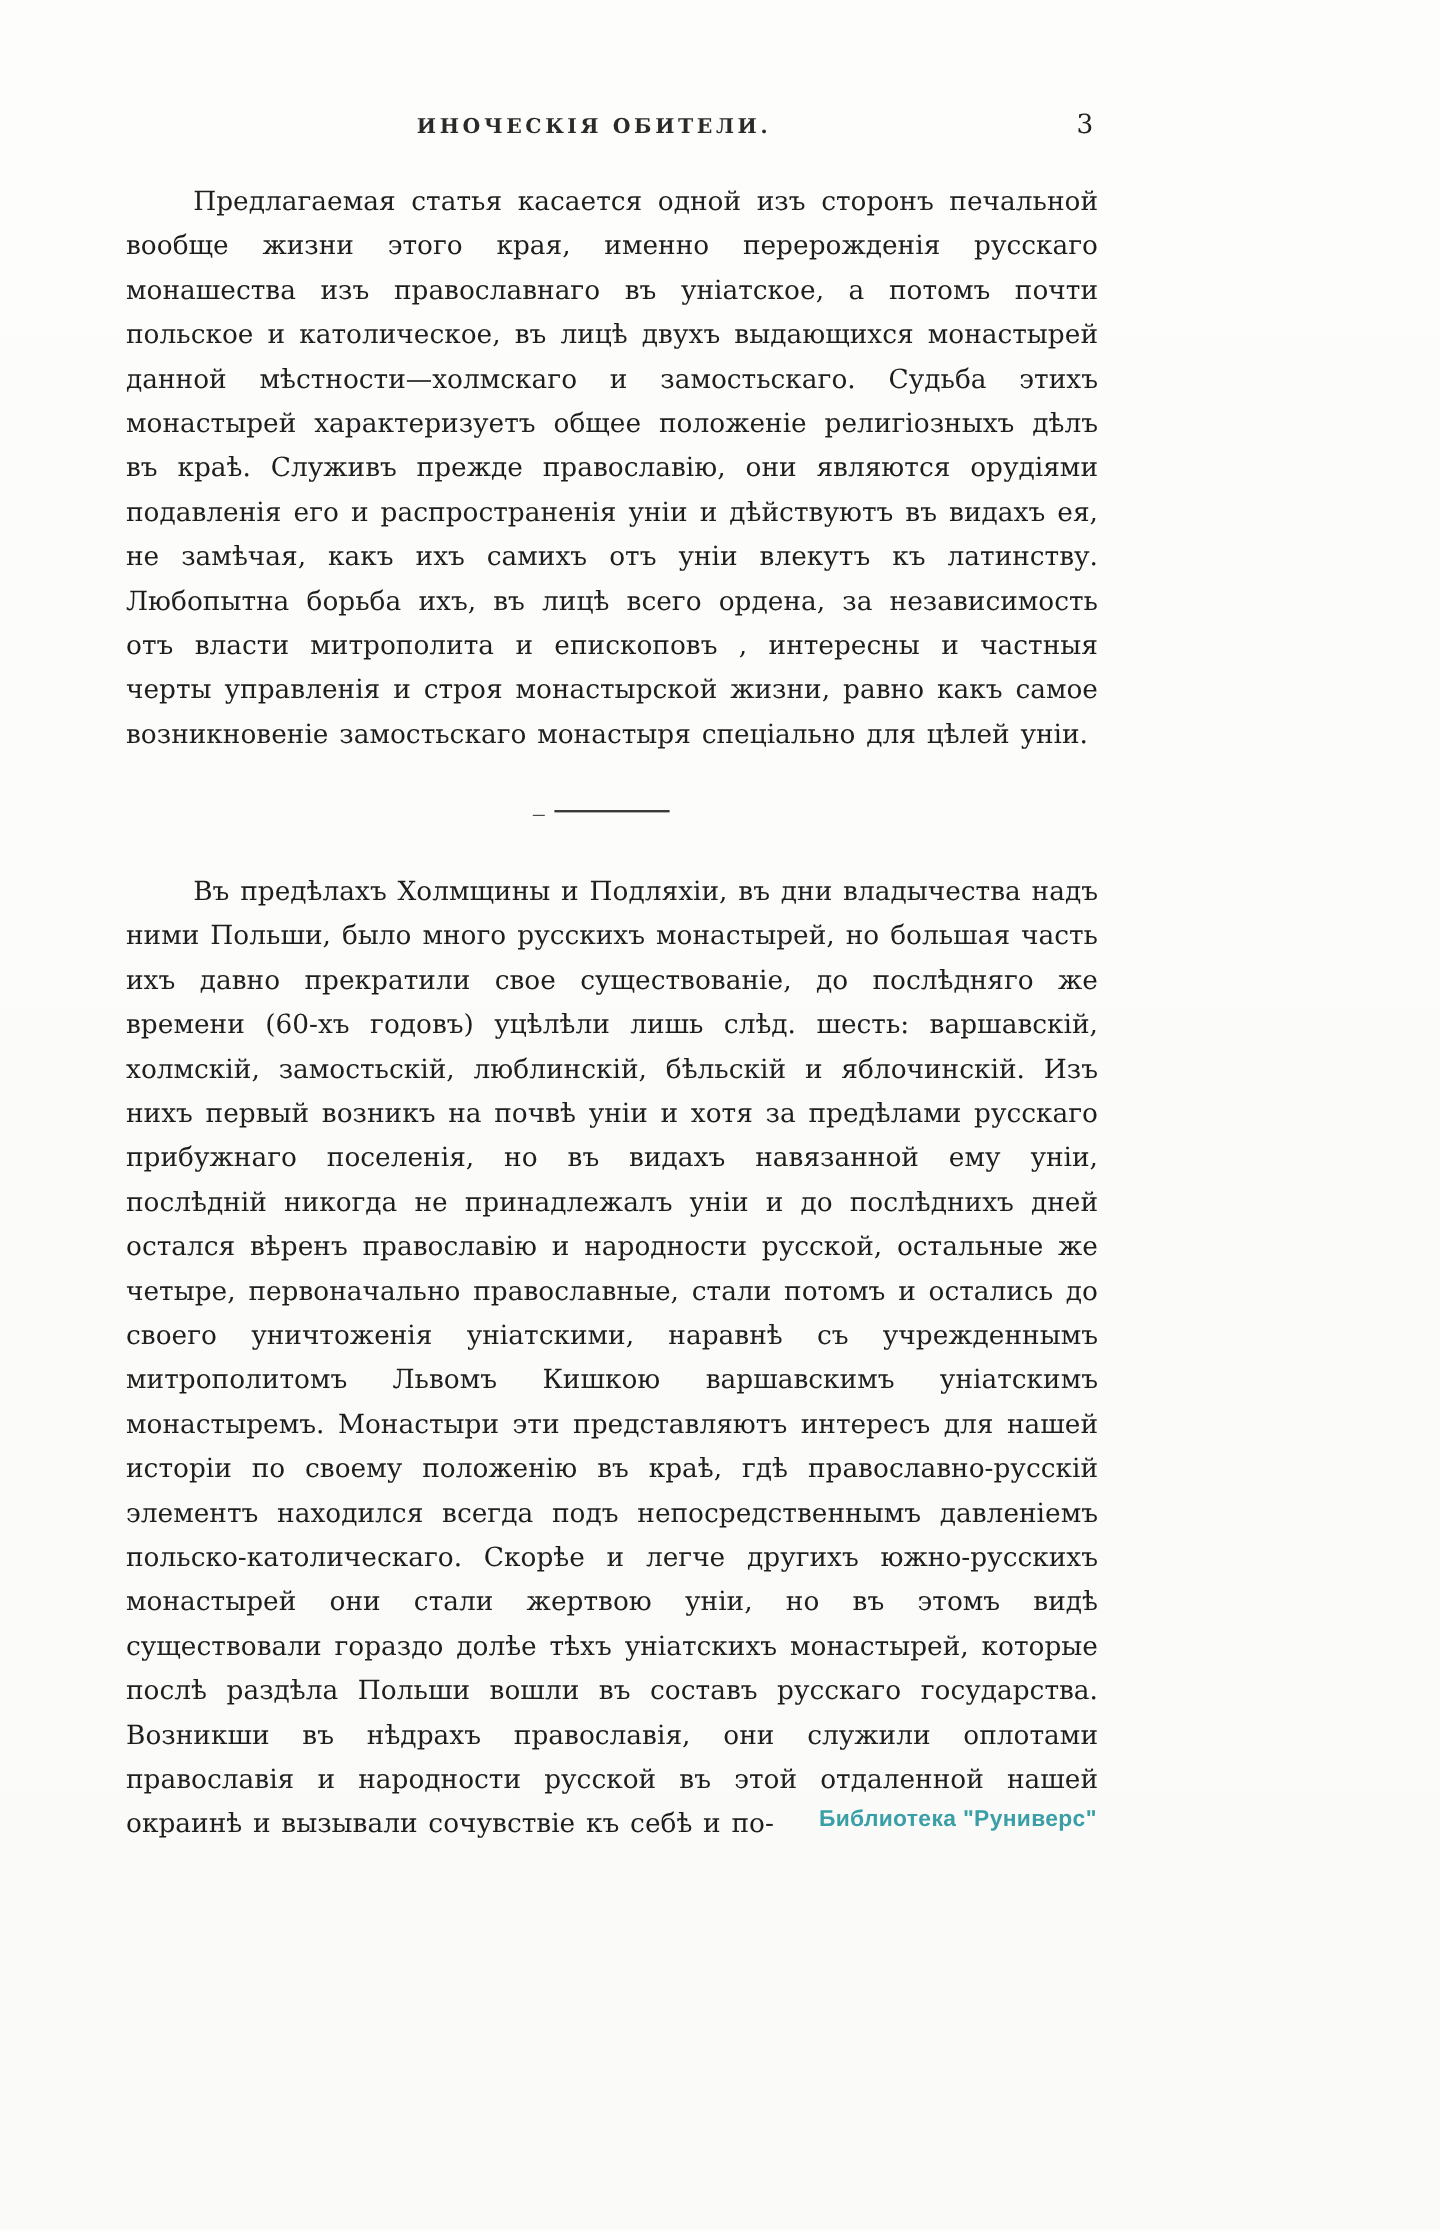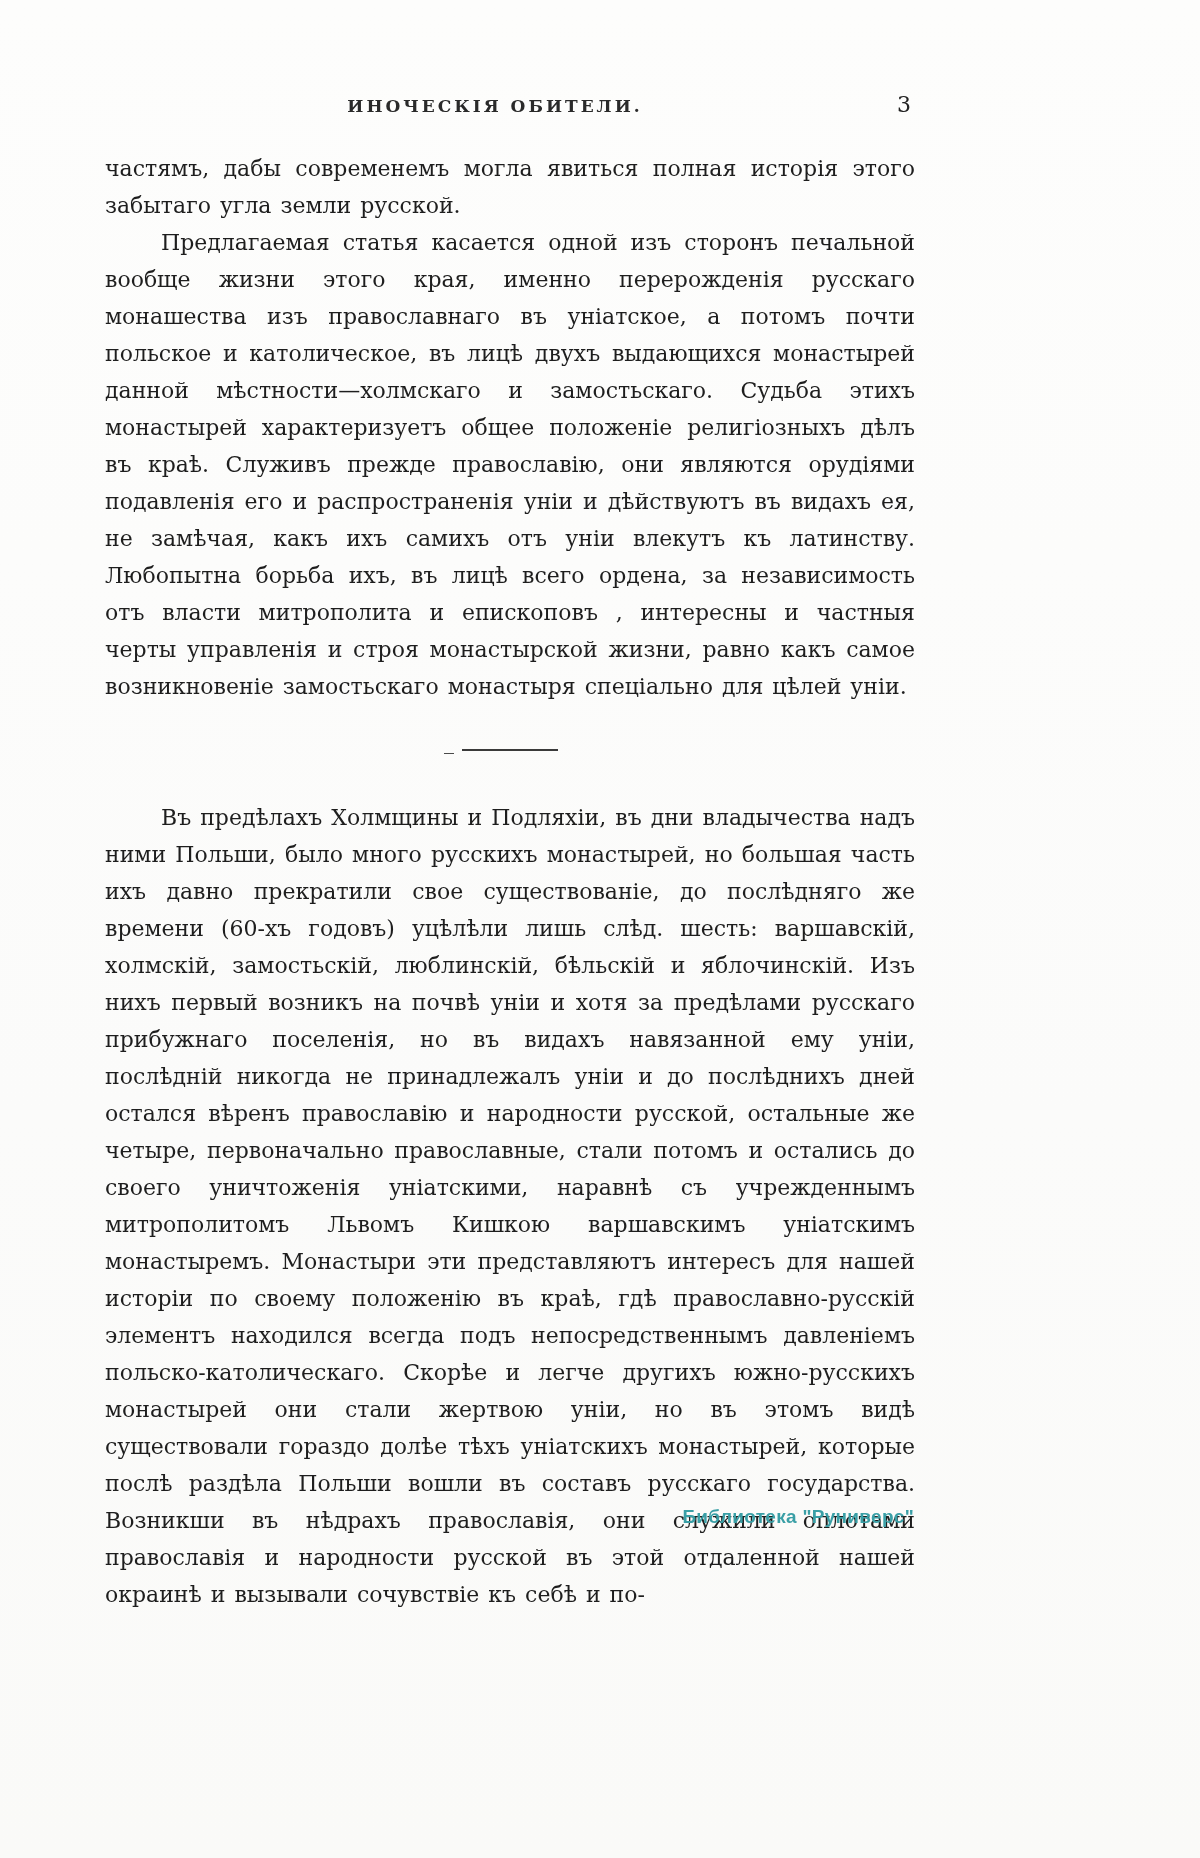--- a/index.html
+++ b/index.html
@@ -90,21 +90,20 @@
 
 <div class="scan-page">
   <div class="content">
 
     <div class="page-header">
       <span class="running-title">ИНОЧЕСКІЯ ОБИТЕЛИ.</span>
       <span class="page-number">3</span>
     </div>
 
     <div class="text-block">
-      <p class="continuation">частямъ, дабы современемъ могла явиться полная исторія этого забытаго угла земли русской.</p>
       <p>Предлагаемая статья касается одной изъ сторонъ печальной вообще жизни этого края, именно перерожденія русскаго монашества изъ православнаго въ уніатское, а потомъ почти польское и католическое, въ лицѣ двухъ выдающихся монастырей данной мѣстности—холмскаго и замостьскаго. Судьба этихъ монастырей характеризуетъ общее положеніе религіозныхъ дѣлъ въ краѣ. Служивъ прежде православію, они являются орудіями подавленія его и распространенія уніи и дѣйствуютъ въ видахъ ея, не замѣчая, какъ ихъ самихъ отъ уніи влекутъ къ латинству. Любопытна борьба ихъ, въ лицѣ всего ордена, за независимость отъ власти митрополита и епископовъ , интересны и частныя черты управленія и строя монастырской жизни, равно какъ самое возникновеніе замостьскаго монастыря спеціально для цѣлей уніи.</p>
 
       <div class="section-divider"></div>
 
       <p>Въ предѣлахъ Холмщины и Подляхіи, въ дни владычества надъ ними Польши, было много русскихъ монастырей, но большая часть ихъ давно прекратили свое существованіе, до послѣдняго же времени (60-хъ годовъ) уцѣлѣли лишь слѣд. шесть: варшавскій, холмскій, замостьскій, люблинскій, бѣльскій и яблочинскій. Изъ нихъ первый возникъ на почвѣ уніи и хотя за предѣлами русскаго прибужнаго поселенія, но въ видахъ навязанной ему уніи, послѣдній никогда не принадлежалъ уніи и до послѣднихъ дней остался вѣренъ православію и народности русской, остальные же четыре, первоначально православные, стали потомъ и остались до своего уничтоженія уніатскими, наравнѣ съ учрежденнымъ митрополитомъ Львомъ Кишкою варшавскимъ уніатскимъ монастыремъ. Монастыри эти представляютъ интересъ для нашей исторіи по своему положенію въ краѣ, гдѣ православно-русскій элементъ находился всегда подъ непосредственнымъ давленіемъ польско-католическаго. Скорѣе и легче другихъ южно-русскихъ монастырей они стали жертвою уніи, но въ этомъ видѣ существовали гораздо долѣе тѣхъ уніатскихъ монастырей, которые послѣ раздѣла Польши вошли въ составъ русскаго государства. Возникши въ нѣдрахъ православія, они служили оплотами православія и народности русской въ этой отдаленной нашей окраинѣ и вызывали сочувствіе къ себѣ и по-</p>
     </div>
 
   </div>
 
   <div class="watermark">Библиотека "Руниверс"</div>

